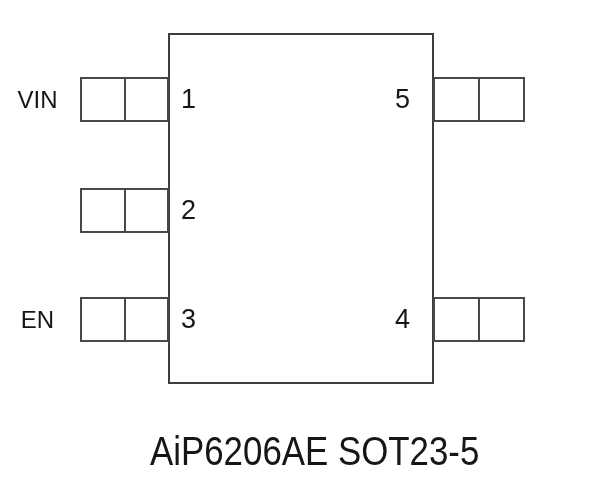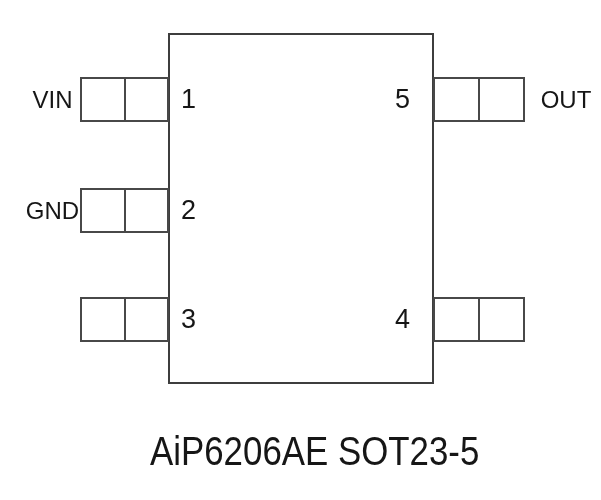--- a/index.html
+++ b/index.html
@@ -60,21 +60,21 @@
   .pin-label {
     position: absolute;
     height: 45px;
     display: flex;
     align-items: center;
     justify-content: center;
     font-size: 24px;
     line-height: 1;
     color: #161616;
   }
-  .pin-label.lab-left  { left: 5px;   width: 65px; margin-left: 15px; }
+  .pin-label.lab-left  { left: 5px;   width: 65px; }
   .pin-label.lab-right { left: 535px; width: 62px; }
   
   .caption {
     position: absolute;
     left: 150px;
     top: 431px;
     font-size: 41px;
     line-height: 1;
     white-space: nowrap;
     color: #161616;
@@ -94,34 +94,33 @@
     <div class="cell"></div>
   </div>
   <div class="pin-number num-left row1">1</div>
   <div class="pin-label lab-left row1">VIN</div>
 
   <div class="pad side-left row2">
     <div class="cell"></div>
     <div class="cell"></div>
   </div>
   <div class="pin-number num-left row2">2</div>
-  <div class="pin-label lab-left row2">GND</div>
 
   <div class="pad side-left row3">
     <div class="cell"></div>
     <div class="cell"></div>
   </div>
   <div class="pin-number num-left row3">3</div>
+  <div class="pin-label lab-left row3">EN</div>
 
   <div class="pad side-right row1">
     <div class="cell"></div>
     <div class="cell"></div>
   </div>
   <div class="pin-number num-right row1">5</div>
-  <div class="pin-label lab-right row1">OUT</div>
 
   <div class="pad side-right row3">
     <div class="cell"></div>
     <div class="cell"></div>
   </div>
   <div class="pin-number num-right row3">4</div>
 
   <div class="caption">AiP6206AE SOT23-5</div>
 
 </div>

